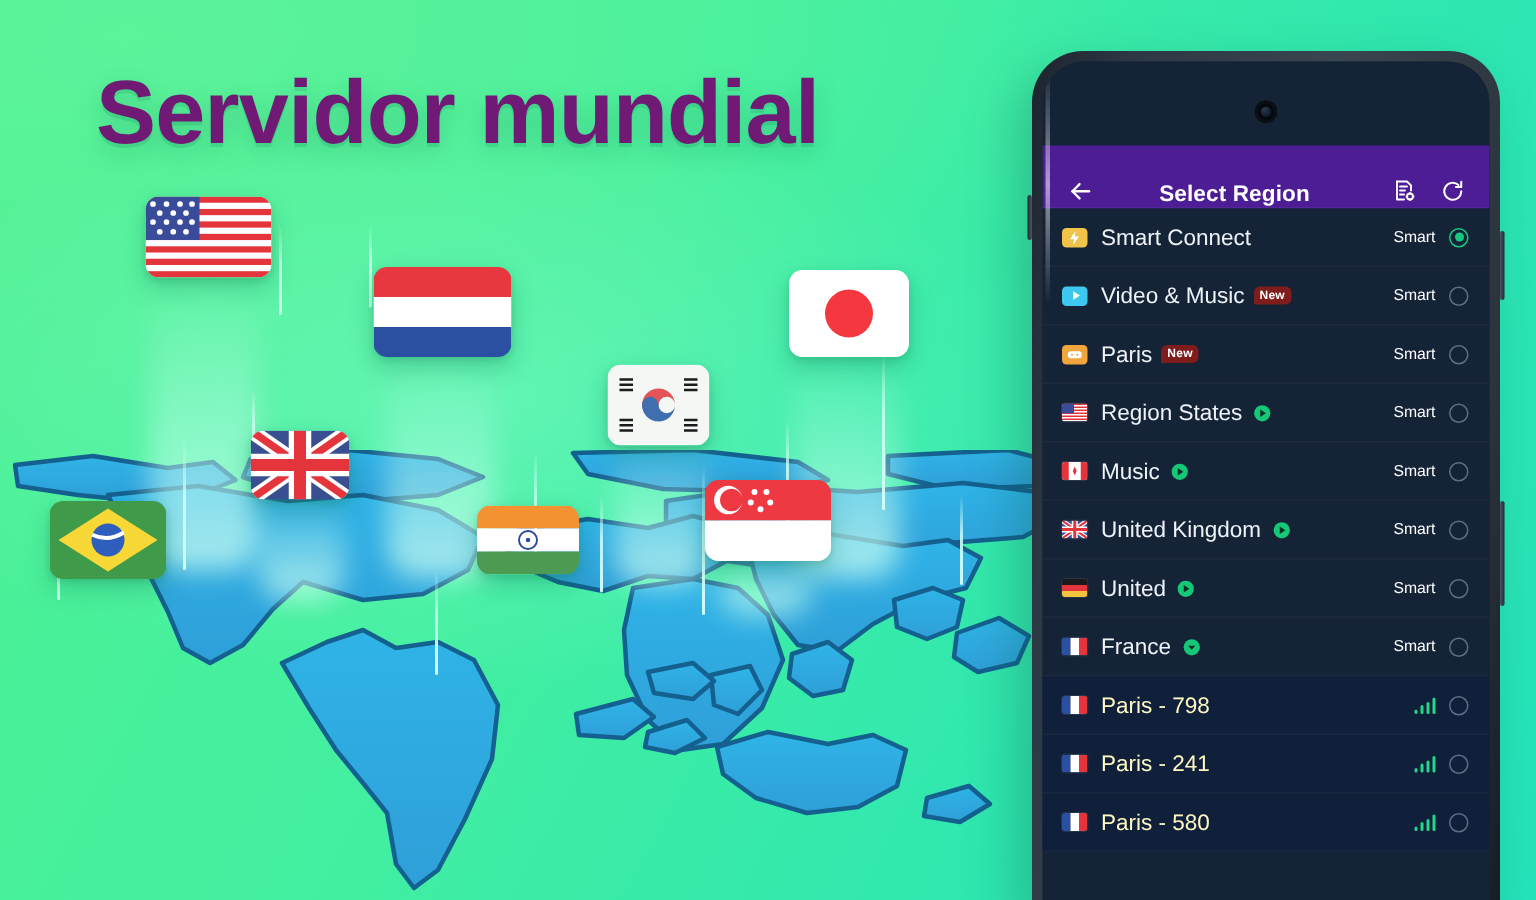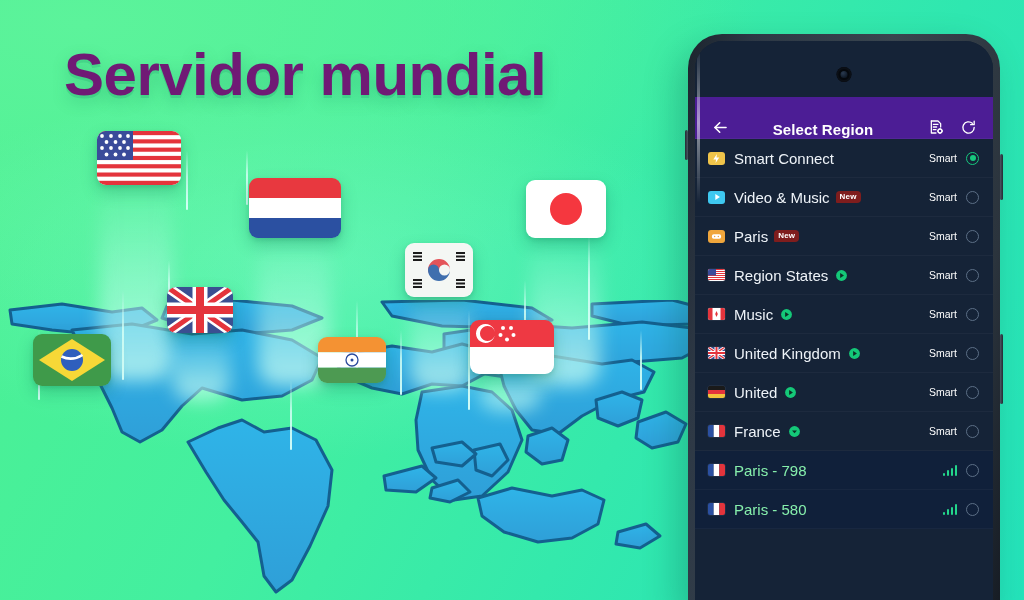--- a/index.html
+++ b/index.html
@@ -127,21 +127,21 @@
     width: 17px; height: 12px; border-radius: 2px; overflow: hidden;
     flex: 0 0 auto; margin-right: 9px;
     box-shadow: 0 0 0 .5px rgba(255,255,255,.12);
   }
   .row-flag svg { display: block; width: 100%; height: 100%; }
   .row-icon {
     width: 17px; height: 13px; border-radius: 3px; flex: 0 0 auto; margin-right: 9px;
     display: flex; align-items: center; justify-content: center;
   }
   .row-label { color: #eef3f8; font-size: 15px; white-space: nowrap; }
-  .row.sub .row-label { color: #86efac; }
+  .row.sub .row-label { color: #fef9c3; }
   .badge-new {
     margin-left: 6px; background: #7f1d1d; color: #fff;
     font-size: 8px; font-weight: bold; padding: 1px 4px 1.5px;
     border-radius: 4px 4px 4px 1px; letter-spacing: .2px;
   }
   .expander { margin-left: 7px; width: 13px; height: 13px; display: flex; align-items: center; justify-content: center; cursor: pointer; }
   .row-right { margin-left: auto; display: flex; align-items: center; gap: 9px; }
   .smart-tag { color: #ffffff; font-size: 10.5px; font-weight: normal; }
   .radio {
     width: 13px; height: 13px; border-radius: 50%;
@@ -540,20 +540,39 @@
           </div>
         </div>
         <div class="row sub">
           <div class="row-flag">
             <svg viewBox="0 0 17 12">
               <rect width="5.67" height="12" fill="#2b50a1"></rect>
               <rect x="5.67" width="5.66" height="12" fill="#fff"></rect>
               <rect x="11.33" width="5.67" height="12" fill="#e4343c"></rect>
             </svg>
           </div>
+          <span class="row-label">Paris - 241</span>
+          <div class="row-right">
+            <span class="bars">
+              <i></i>
+              <i></i>
+              <i></i>
+              <i></i>
+            </span>
+            <span class="radio"></span>
+          </div>
+        </div>
+        <div class="row sub">
+          <div class="row-flag">
+            <svg viewBox="0 0 17 12">
+              <rect width="5.67" height="12" fill="#2b50a1"></rect>
+              <rect x="5.67" width="5.66" height="12" fill="#fff"></rect>
+              <rect x="11.33" width="5.67" height="12" fill="#e4343c"></rect>
+            </svg>
+          </div>
           <span class="row-label">Paris - 580</span>
           <div class="row-right">
             <span class="bars">
               <i></i>
               <i></i>
               <i></i>
               <i></i>
             </span>
             <span class="radio"></span>
           </div>

